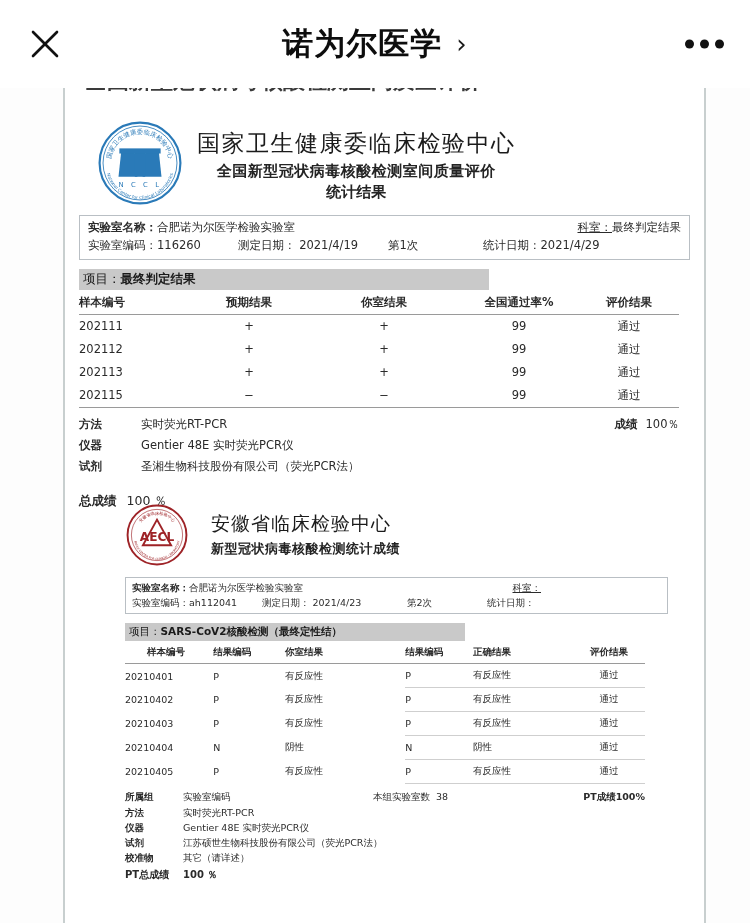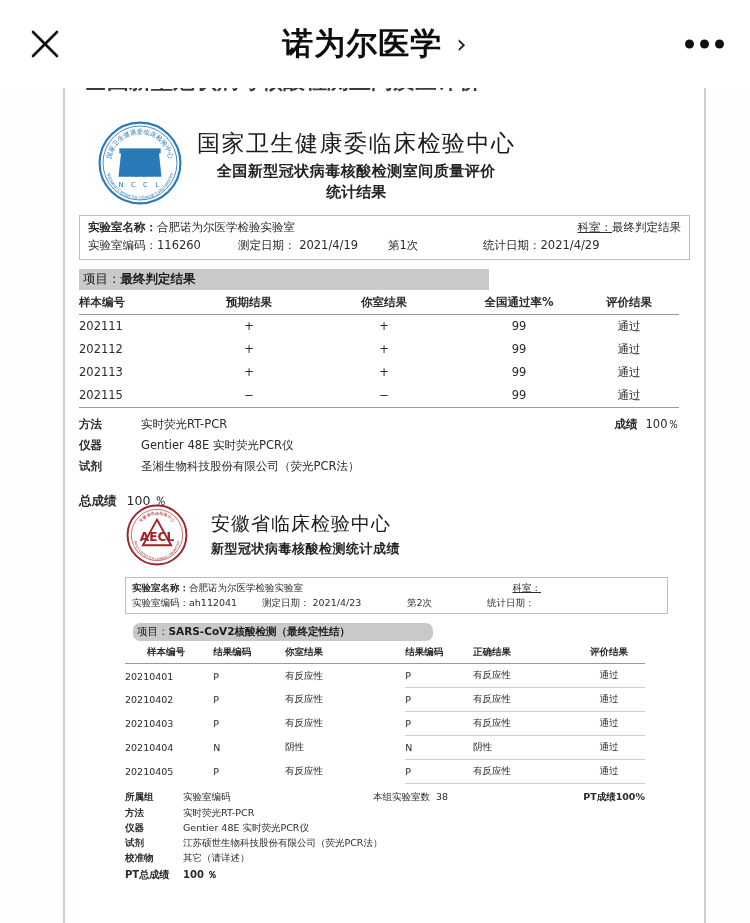--- a/index.html
+++ b/index.html
@@ -165,21 +165,21 @@
   .project-bar {
     margin: 9px 0 0 14px;
     width: 410px;
     background: #c9c9c9;
     font-size: 12.5px;
     font-weight: 700;
     color: #1a1a1a;
     padding: 2px 4px;
     font-family: "DejaVu Sans", "Liberation Sans", sans-serif;
   }
-  .doc2 .project-bar { margin-left: 8px; width: 300px; font-size: 10.5px; border-radius: 7px; }
+  .doc2 .project-bar { margin-left: 0; width: 340px; font-size: 10.5px; }
   .project-bar .pb-label { font-weight: 400; }
 
   
   table.rt {
     margin-top: 2px;
     margin-left: 14px;
     width: 600px;
     border-collapse: collapse;
     font-size: 11.5px;
     color: #2a2a2a;

